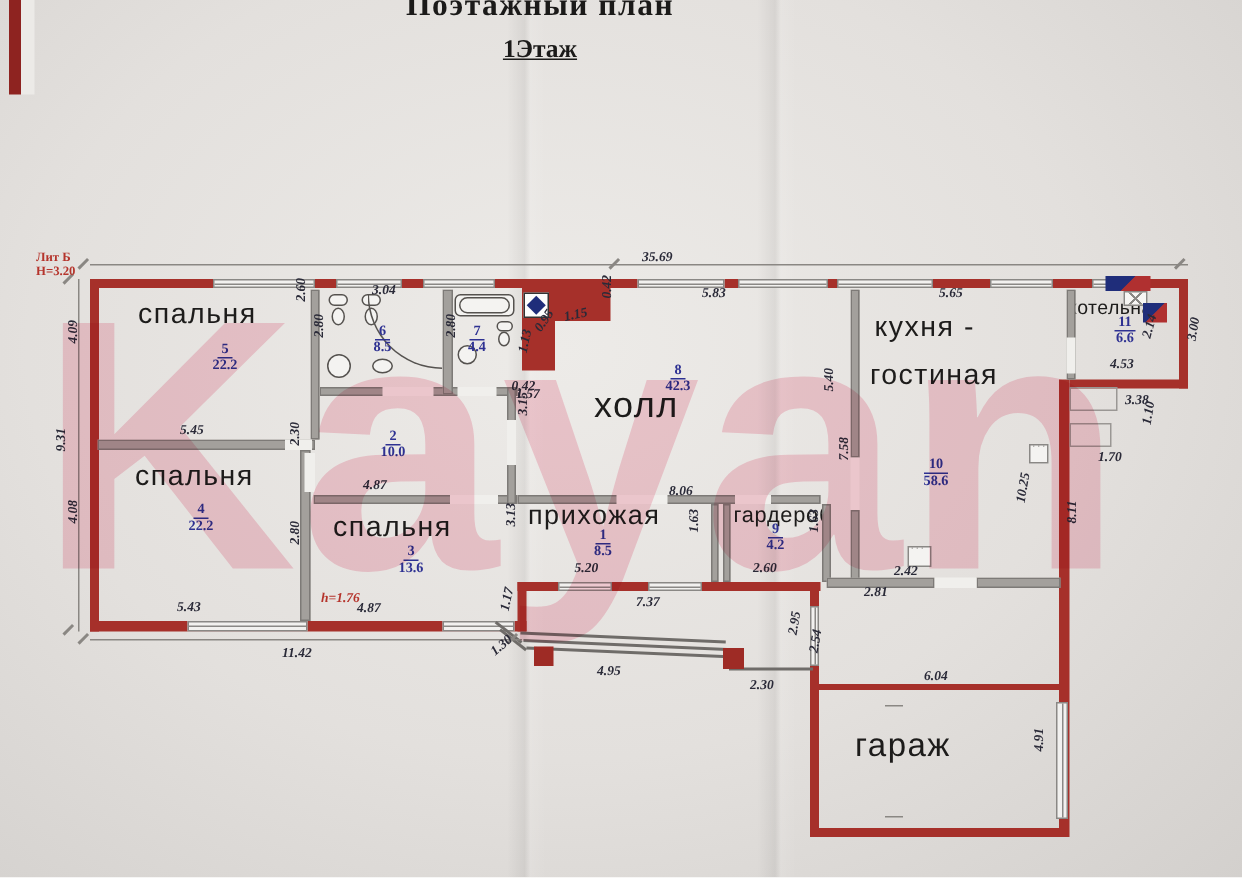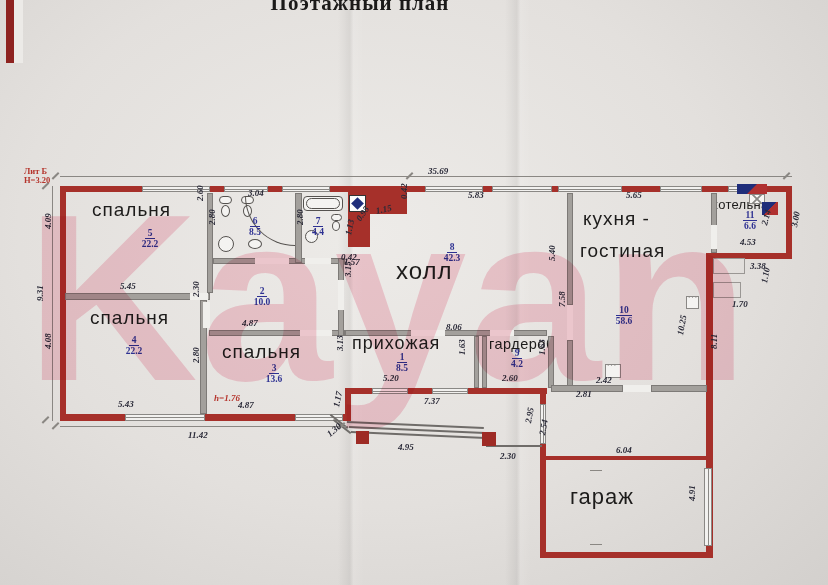--- a/index.html
+++ b/index.html
@@ -61,20 +61,21 @@
 
 <div id="photo">
 
   <div class="stripe" style="left:6px;top:0;width:8px;height:63px;background:#8e2320;"></div>
   <div class="stripe" style="left:14px;top:0;width:9px;height:63px;background:#eceae7;"></div>
   <div class="fold" style="left:338px;"></div>
   <div class="fold" style="left:505px;"></div>
 
   <div class="title-blk">
     <div class="t1">Поэтажный план</div>
+    <div class="t2">1Этаж</div>
   </div>
 
   <div class="corner-note">
     <div>Лит Б</div>
     <div>Н=3.20</div>
   </div>
 
   <div id="plan" style="position:absolute;left:0;top:0;width:828px;height:585px;">
 
     <div class="rl" style="left:92px;top:199px;font-size:19px">спальня</div>

